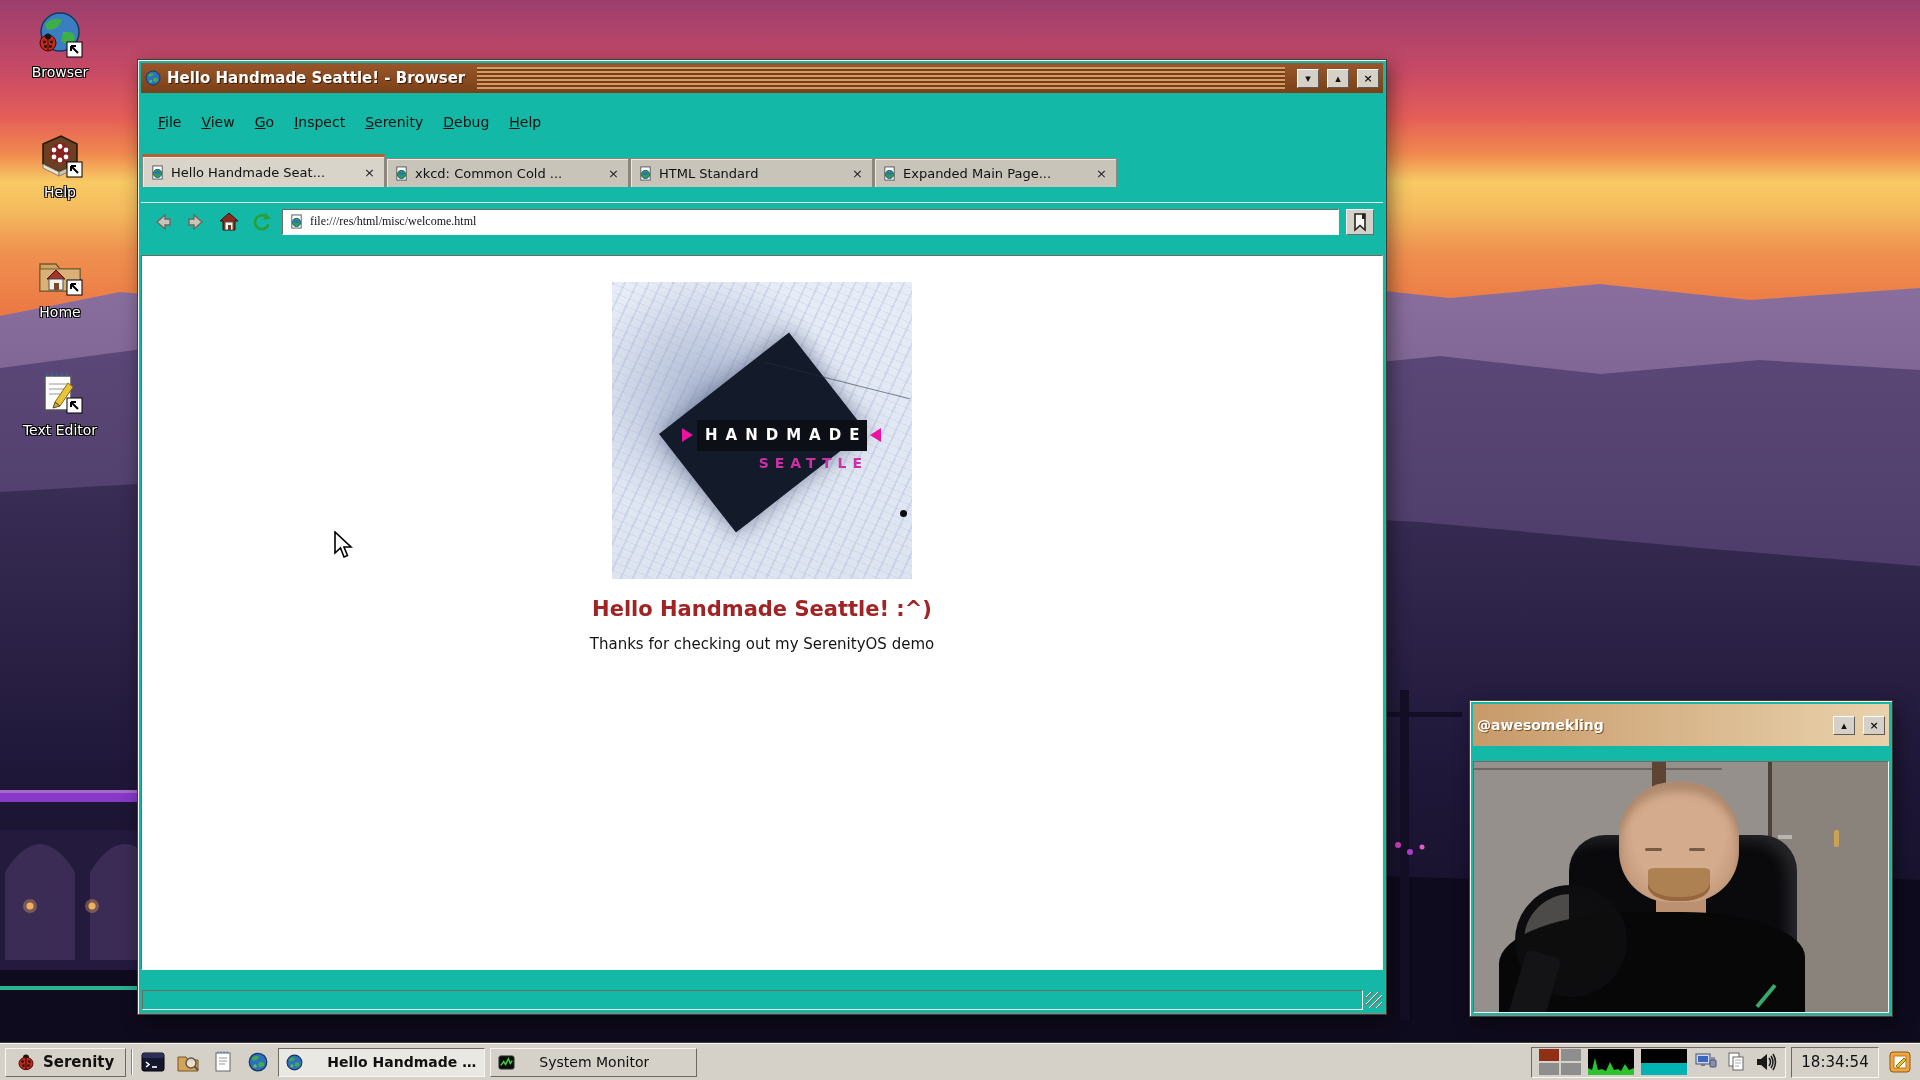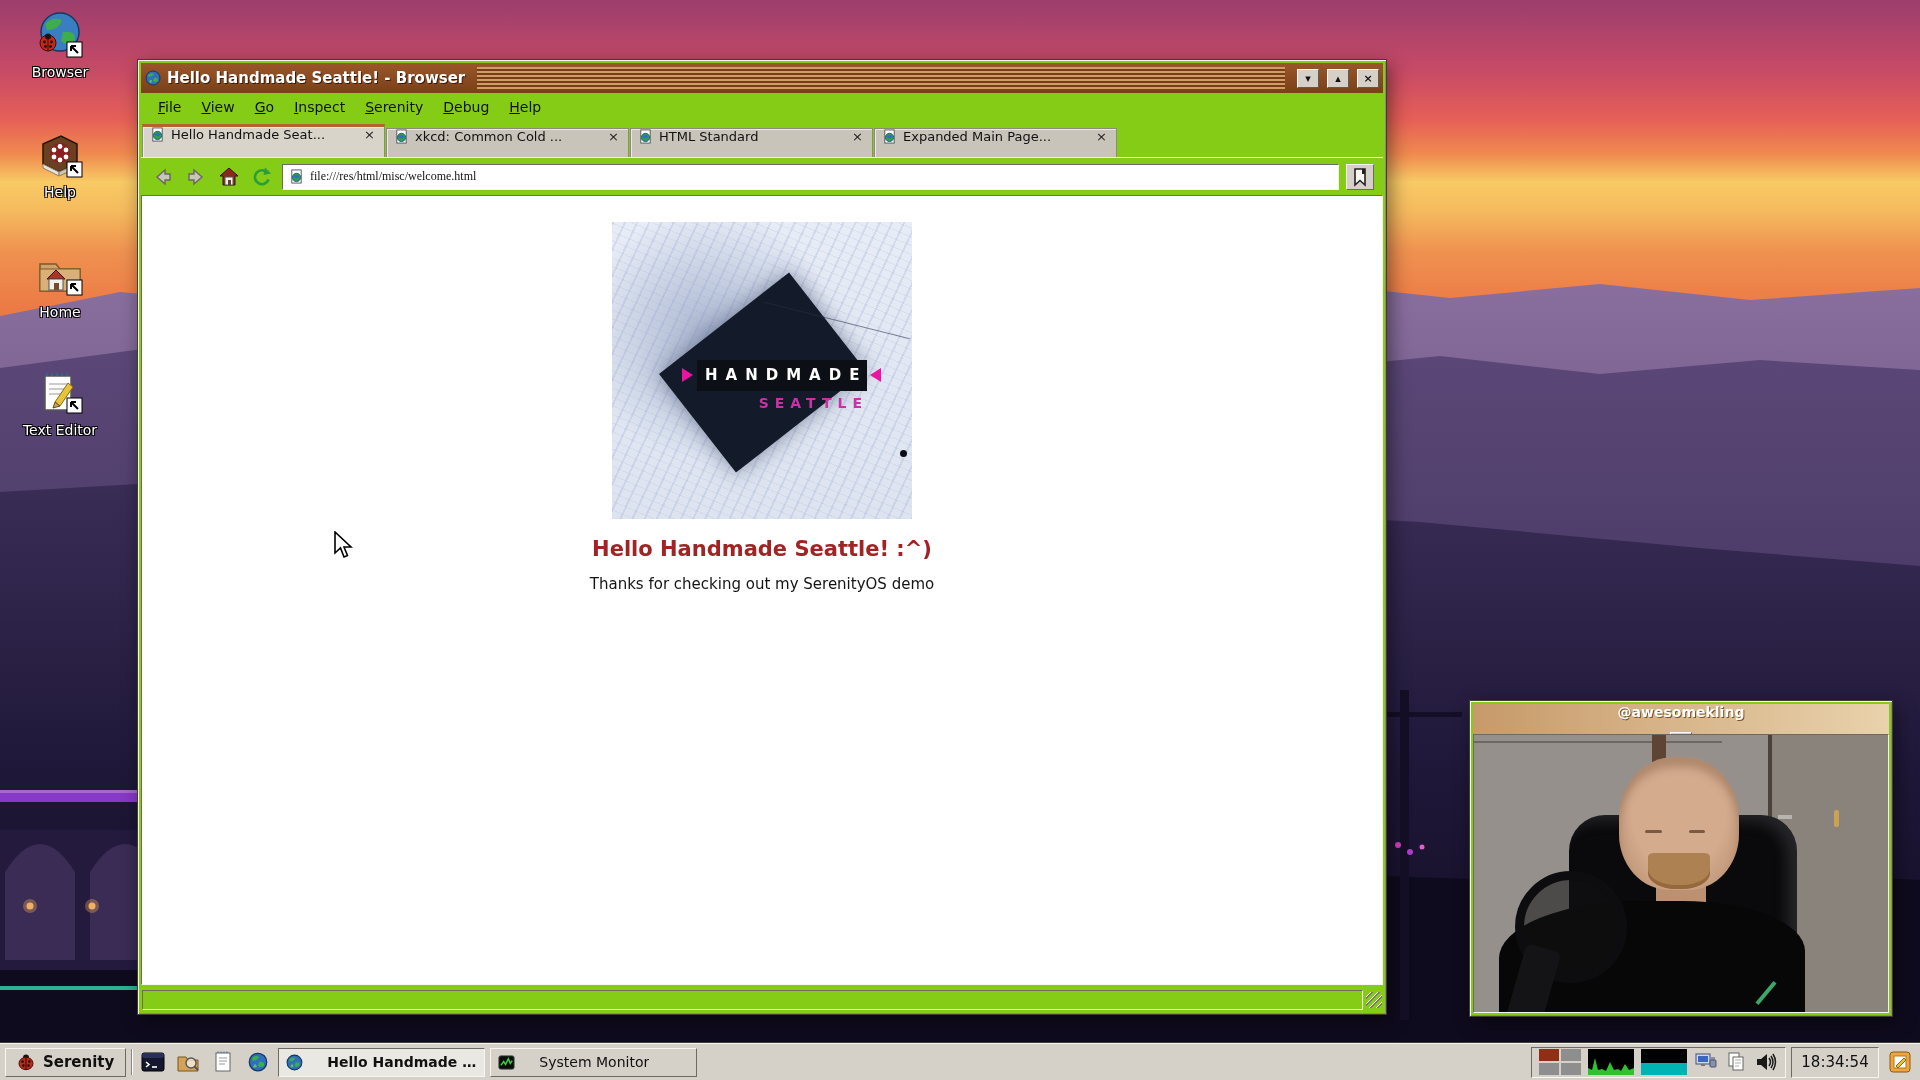--- a/index.html
+++ b/index.html
@@ -12,42 +12,42 @@
 
   .wallpaper { position:absolute; left:0; top:0; }
 
   
   .dicon { position:absolute; left:14px; width:92px; text-align:center; cursor:default; }
   .dicon svg { display:block; margin:0 auto; }
   .dlabel { margin-top:4px; font-size:14px; color:#fff;
             text-shadow:1px 1px 0 #000, -1px 1px 0 #000, 1px -1px 0 #000, -1px -1px 0 #000; }
 
   
-  .win { position:absolute; background:#84cc16; border:1px solid #403c36; padding:3px;
+  .win { position:absolute; background:#14b8a6; border:1px solid #403c36; padding:3px;
          box-shadow: inset 1px 1px 0 #f8f6f1, inset -1px -1px 0 #8d897e, 4px 6px 18px rgba(0,0,0,.45);
-         display:flex; flex-direction:column; }
+         display:flex; flex-direction:column;gap:15px; }
   .titlebar { height:30px; display:flex; align-items:center; gap:6px; padding:0 4px;
               background:linear-gradient(180deg,#9a562a,#7a4018); flex:none; }
-  .titlebar.inactive { background:linear-gradient(90deg,#c79a6a,#e9d2ac); height:30px;flex-direction:column; }
+  .titlebar.inactive { background:linear-gradient(90deg,#c79a6a,#e9d2ac); height:42px; }
   .tb-title { font-size:15px; font-weight:bold; color:#fff; text-shadow:1px 1px 0 rgba(40,16,4,.8); white-space:nowrap; }
   .tb-stripes { flex:1; height:22px; margin:0 6px;
                 background:repeating-linear-gradient(180deg,#d0a univ 0); }
   .tb-stripes { background:repeating-linear-gradient(180deg,#cf9d66 0 2px,#7a3c16 2px 4px); }
   .wbtn { width:22px; height:19px; display:flex; align-items:center; justify-content:center;
           font-size:11px; font-weight:bold; color:#111; flex:none;
           border:1px solid; border-color:#fff #5f5b52 #5f5b52 #fff; background:#d5d1c8; }
   .wbtn + .wbtn { margin-left:2px; }
 
   
   #browser { left:137px; top:59px; width:1250px; height:956px; }
   .menubar { height:28px; display:flex; align-items:center; gap:2px; padding:0 8px; flex:none; }
   .menu-item { display:inline-block; padding:3px 9px; font-size:14px; color:#111; }
   .menu-item::first-letter { text-decoration:underline; }
   .tabbar { height:36px; display:flex; align-items:flex-end; padding:0 1px; flex:none; }
-  .tab { width:243px; height:29px; display:flex; gap:6px; padding:0 7px;
+  .tab { width:243px; height:29px; display:flex; align-items:center; gap:6px; padding:0 7px;
          background:#c8c4ba; border:1px solid #8d897f; border-bottom:none; margin-right:1px;
          box-shadow:inset 1px 1px 0 #eceae4; }
   .tab.active { height:33px; background:#d8d4ca; border-top:3px solid #b5622e; font-weight:normal; }
   .tab-label { flex:1; font-size:13px; color:#111; white-space:nowrap; overflow:hidden; text-overflow:ellipsis; }
   .tab-close { font-size:13px; color:#222; padding:0 2px; }
   .toolbar { height:38px; display:flex; align-items:center; gap:7px; padding:0 9px;
              border-top:1px solid #f0eee8; flex:none; }
   .tool { width:26px; height:26px; display:flex; align-items:center; justify-content:center; }
   .urlbox { flex:1; height:26px; background:#fff; display:flex; align-items:center; gap:6px;
             padding:0 6px; border:1px solid; border-color:#6e6a60 #f7f5f0 #f7f5f0 #6e6a60; }

